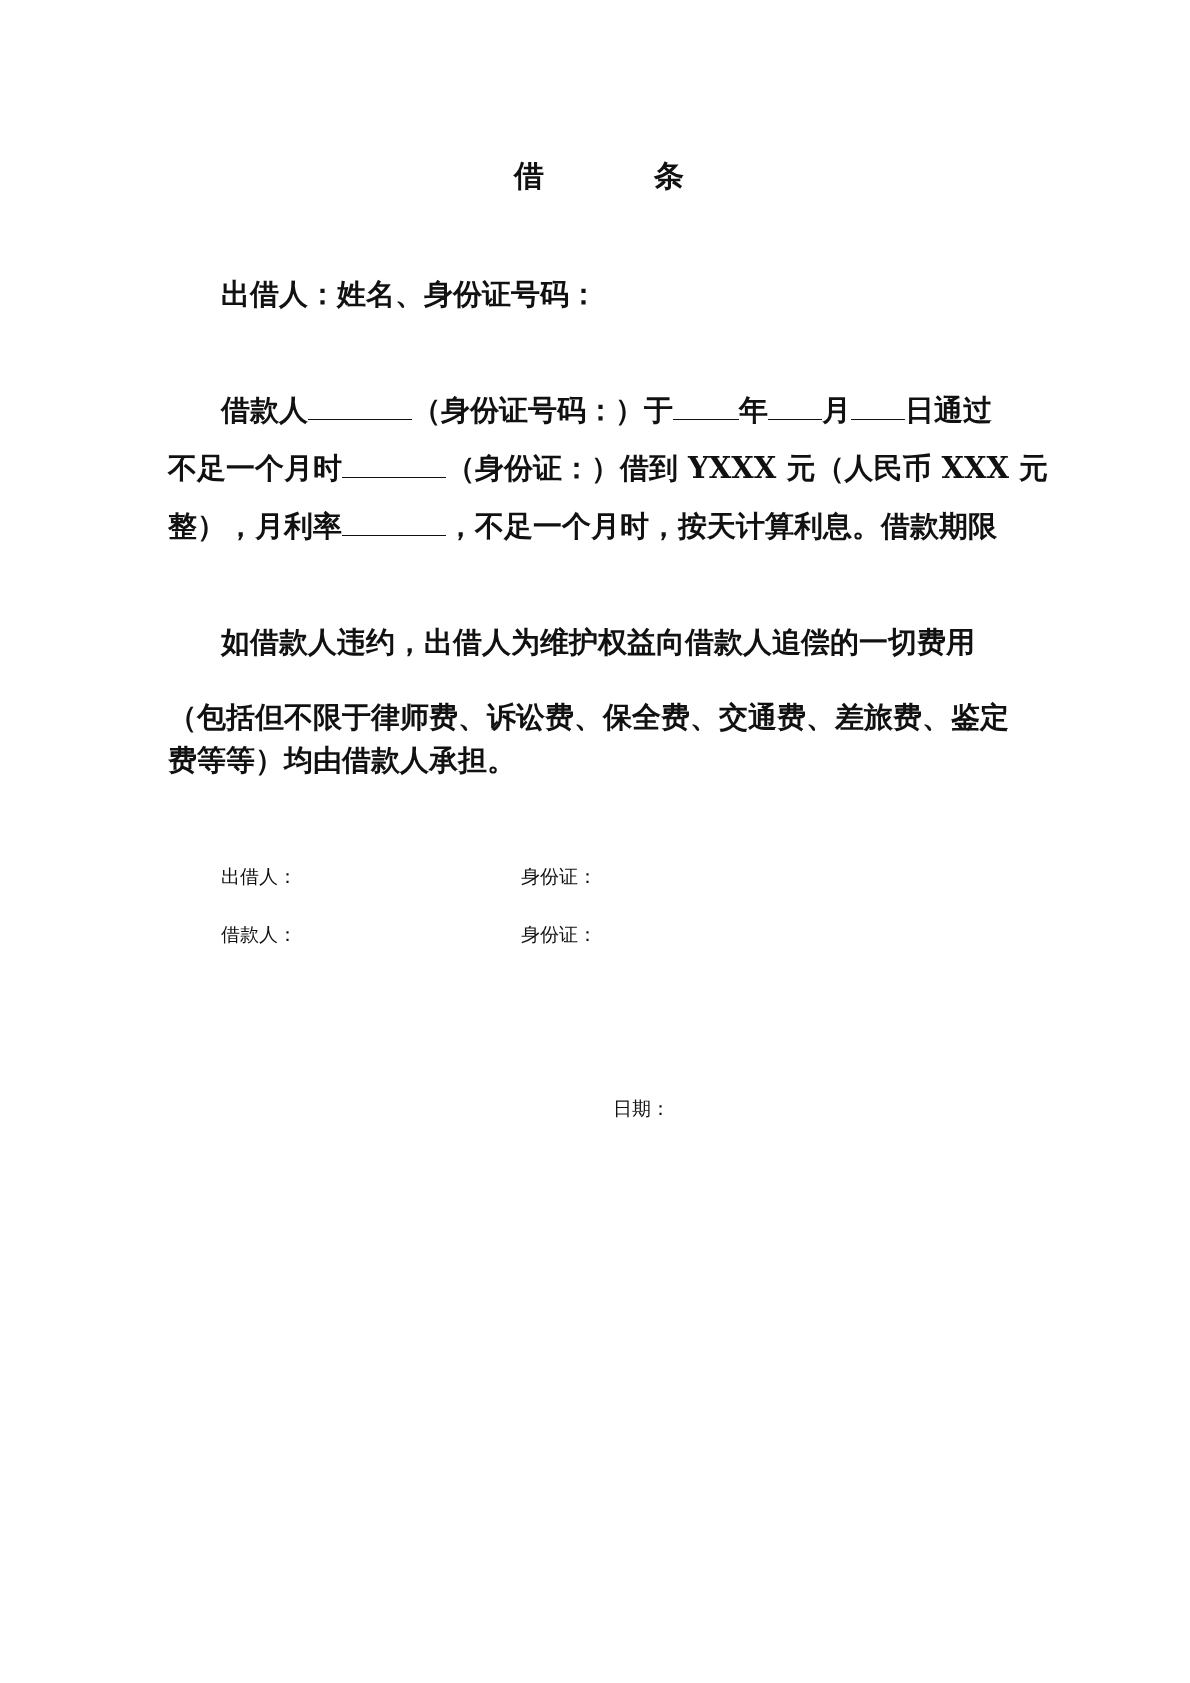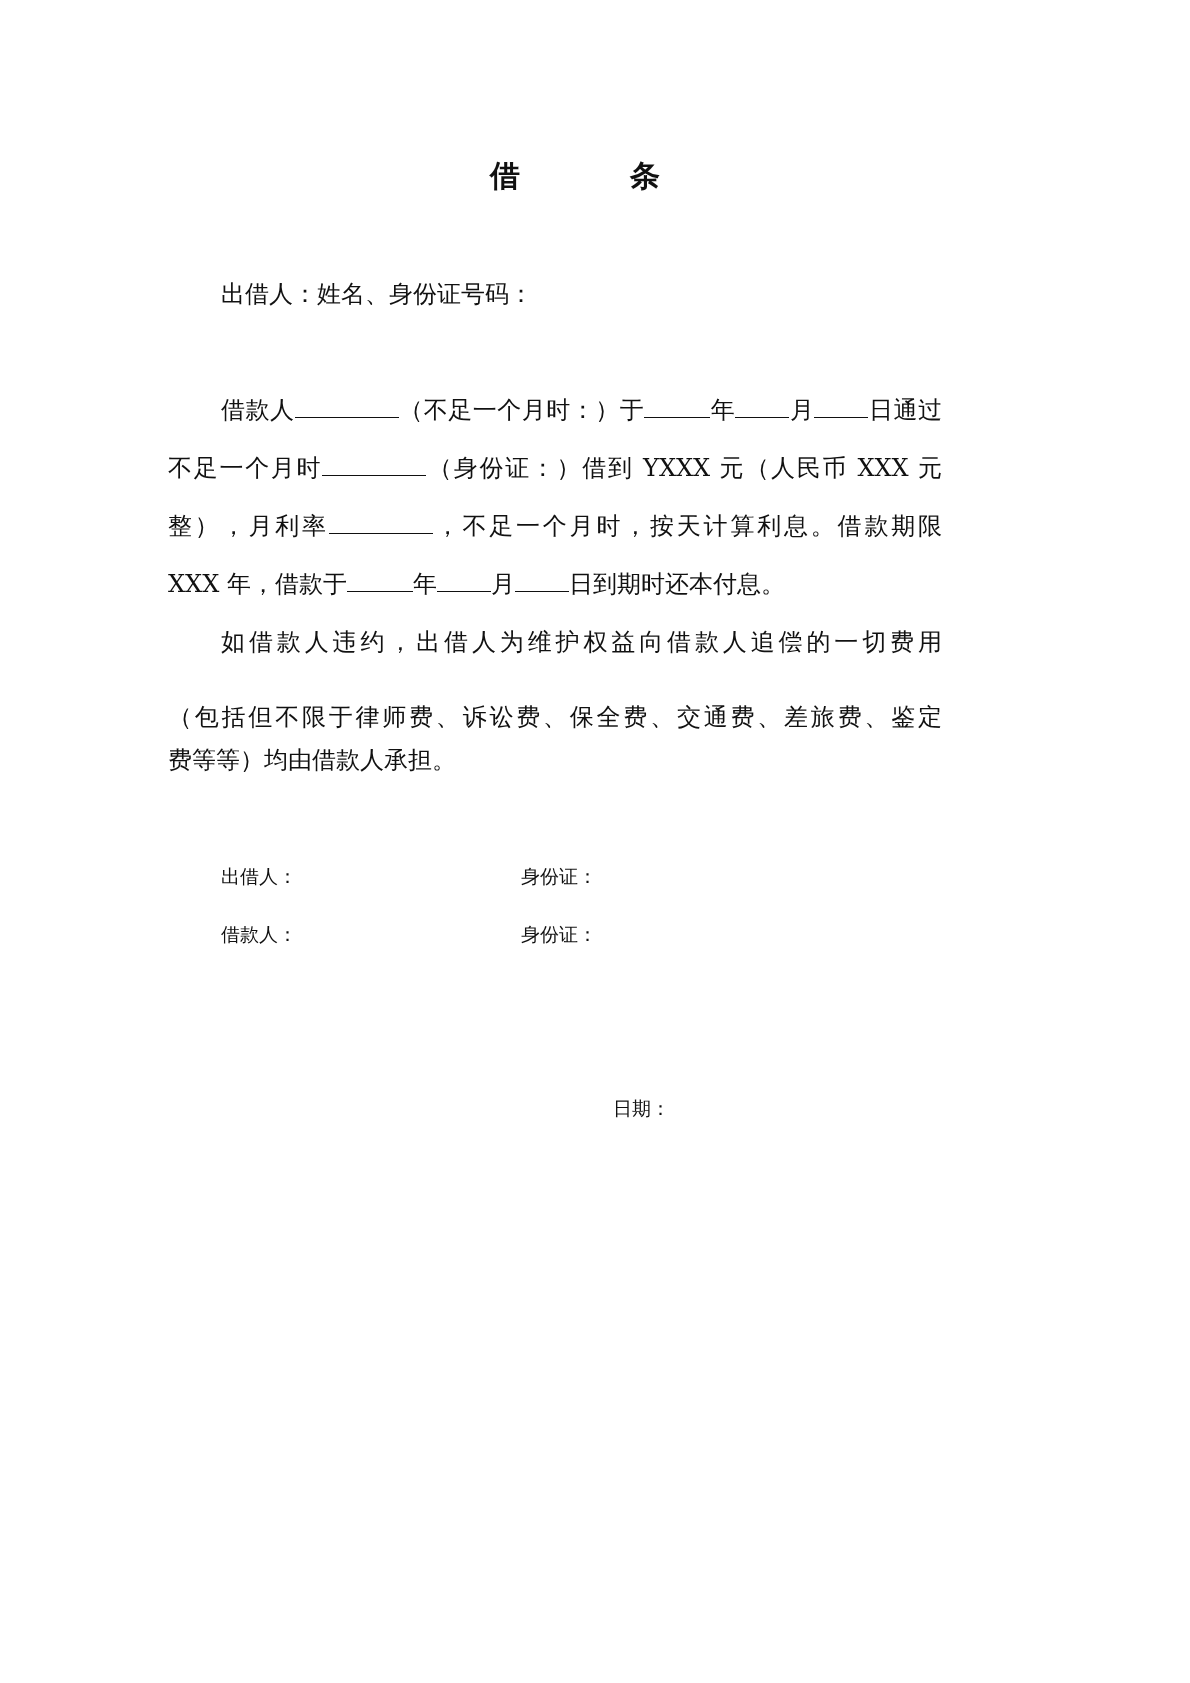--- a/index.html
+++ b/index.html
@@ -1,53 +1,50 @@
 <!DOCTYPE html>
 <html><head>
 <meta charset="utf-8">
 <style>
   html, body { margin: 0; padding: 0; background: #ffffff; }
   body { width: 1190px; height: 1683px; position: relative; overflow: hidden;
          font-family: "DejaVu Serif", "Liberation Serif", serif; color: #111; }
   .page { position: absolute; left: 0; top: 0; width: 1190px; height: 1683px; background: #fff; }
   .title { position: absolute; left: 0; width: 1110px; top: 156px; text-align: center;
-           font-size: 30px; font-weight: bold; letter-spacing: 40px; padding-left: 40px;
+           font-size: 30px; font-weight: bold; letter-spacing: 40px; padding-left: 64px;
            font-family: "DejaVu Sans", "Liberation Sans", sans-serif; }
-  .line { position: absolute; left: 168px; width: 774px; font-size: 24px; line-height: 32px;
-          white-space: nowrap; }
+  .line { position: absolute; left: 168px; width: 774px; font-size: 29px; line-height: 32px;
+          white-space: nowrap; font-weight: bold; }
   .indent { left: 221px; width: 721px; }
   .justify { text-align: justify; text-align-last: justify; }
   .blank { display: inline-block; border-bottom: 1.5px solid #111; height: 22px; vertical-align: baseline; }
   .b8 { width: 104px; } .b5 { width: 66px; } .b4 { width: 54px; }
   .sig { position: absolute; font-size: 19px; line-height: 32px; white-space: nowrap; }
 </style>
 </head>
 <body>
 
 <div class="page">
 
   <div class="title">借　条</div>
 
   <div class="line indent" style="top:278px">出借人：姓名、身份证号码：</div>
 
   <div class="line indent justify" style="top:394px">
-    <span>借款人</span><span class="blank b8"></span><span>（不足一个月时：）于</span><span class="blank b5"></span><span>年</span><span class="blank b4"></span><span>月</span><span class="blank b4"></span><span>日通过</span>
+    <span>借款人</span><span class="blank b8"></span><span>（身份证号码：）于</span><span class="blank b5"></span><span>年</span><span class="blank b4"></span><span>月</span><span class="blank b4"></span><span>日通过</span>
   </div>
 
   <div class="line justify" style="top:452px">
     <span>不足一个月时</span><span class="blank b8"></span><span>（身份证：）借到 YXXX 元（人民币 XXX 元</span>
   </div>
 
   <div class="line justify" style="top:510px">
     <span>整），月利率</span><span class="blank b8"></span><span>，不足一个月时，按天计算利息。借款期限</span>
   </div>
 
-  <div class="line" style="top:568px">
-    <span>XXX 年，借款于</span><span class="blank b5"></span><span>年</span><span class="blank b4"></span><span>月</span><span class="blank b4"></span><span>日到期时还本付息。</span>
-  </div>
 
   <div class="line indent justify" style="top:626px">如借款人违约，出借人为维护权益向借款人追偿的一切费用</div>
   <div class="line justify" style="top:701px">（包括但不限于律师费、诉讼费、保全费、交通费、差旅费、鉴定</div>
   <div class="line" style="top:744px">费等等）均由借款人承担。</div>
 
   <div class="sig" style="left:221px; top:860px">出借人：</div>
   <div class="sig" style="left:521px; top:860px">身份证：</div>
   <div class="sig" style="left:221px; top:918px">借款人：</div>
   <div class="sig" style="left:521px; top:918px">身份证：</div>
 

